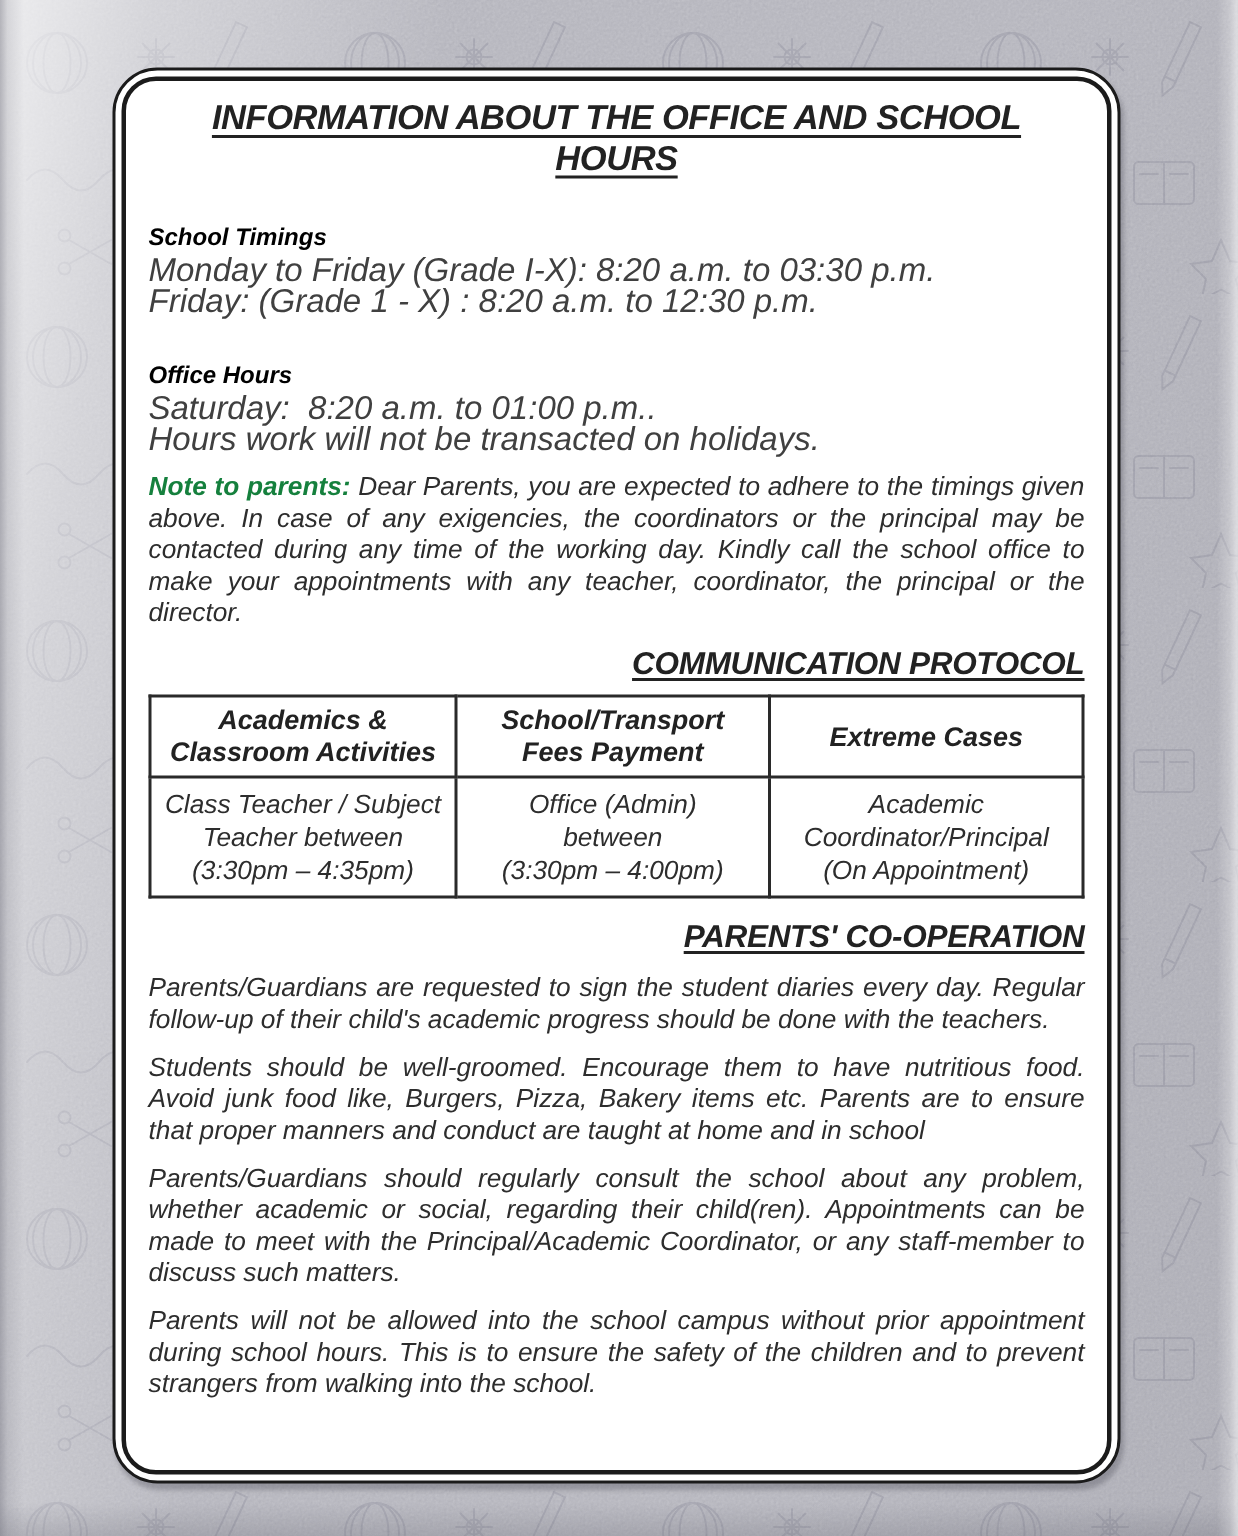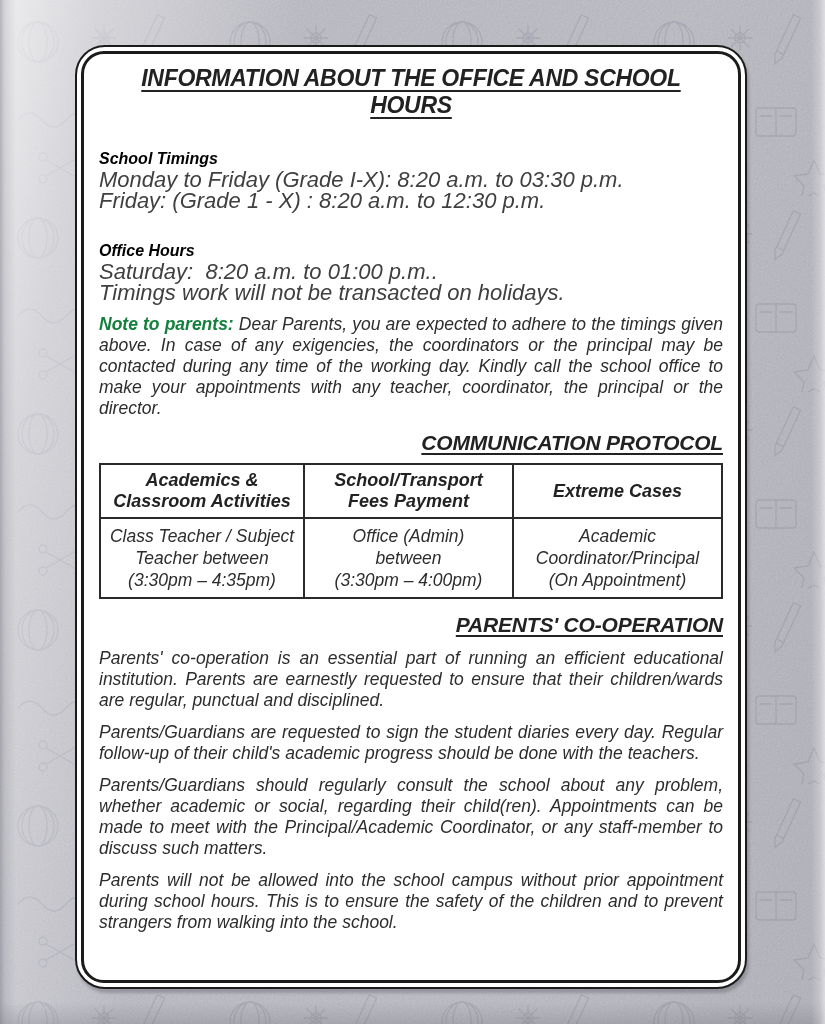--- a/index.html
+++ b/index.html
@@ -112,21 +112,21 @@
 
       <section>
         <h2 class="sec-heading">School Timings</h2>
         <div class="line">Monday to Friday (Grade I-X): 8:20 a.m. to 03:30 p.m.</div>
         <div class="line">Friday: (Grade 1 - X) : 8:20 a.m. to 12:30 p.m.</div>
       </section>
 
       <section>
         <h2 class="sec-heading">Office Hours</h2>
         <div class="line">Saturday:  8:20 a.m. to 01:00 p.m..</div>
-        <div class="line">Timings work will not be transacted on holidays.</div>
+        <div class="line">Hours work will not be transacted on holidays.</div>
       </section>
 
       <p class="para">
         <b>Note to parents:</b><span> Dear Parents, you are expected to adhere to the timings given above. In case of any exigencies, the coordinators or the principal may be contacted during any time of the working day. Kindly call the school office to make your appointments with any teacher, coordinator, the principal or the director.</span>
       </p>
 
       <h2 class="center-heading">COMMUNICATION PROTOCOL</h2>
 
       <table class="protocol">
         <colgroup>
@@ -153,20 +153,20 @@
 (3:30pm – 4:00pm)</td>
             <td>Academic
 Coordinator/Principal
 (On Appointment)</td>
           </tr>
         </tbody>
       </table>
 
       <h2 class="center-heading coop">PARENTS' CO-OPERATION</h2>
 
-      <p class="para">Parents' co-operation is an essential part of running an efficient educational institution. Parents are earnestly requested to ensure that their children/wards are regular, punctual and disciplined.</p>
       <p class="para">Parents/Guardians are requested to sign the student diaries every day. Regular follow-up of their child's academic progress should be done with the teachers.</p>
+      <p class="para">Students should be well-groomed. Encourage them to have nutritious food. Avoid junk food like, Burgers, Pizza, Bakery items etc. Parents are to ensure that proper manners and conduct are taught at home and in school</p>
       <p class="para">Parents/Guardians should regularly consult the school about any problem, whether academic or social, regarding their child(ren). Appointments can be made to meet with the Principal/Academic Coordinator, or any staff-member to discuss such matters.</p>
       <p class="para">Parents will not be allowed into the school campus without prior appointment during school hours. This is to ensure the safety of the children and to prevent strangers from walking into the school.</p>
 
     </div>
   </div>
 </div>
 
 </body></html>

